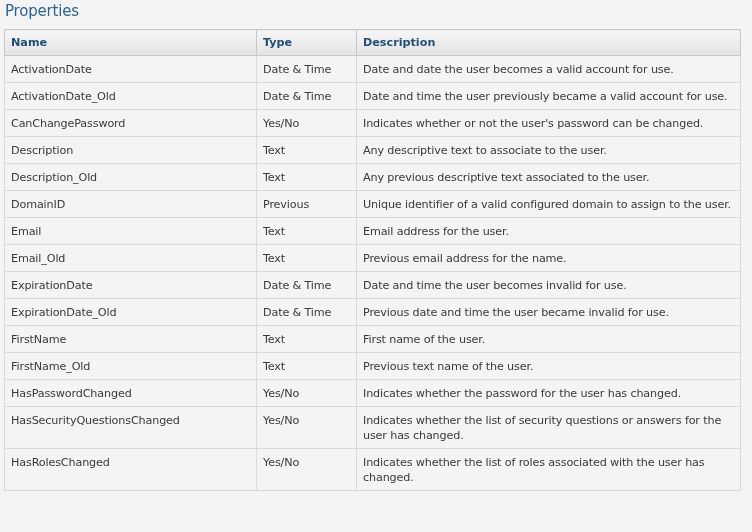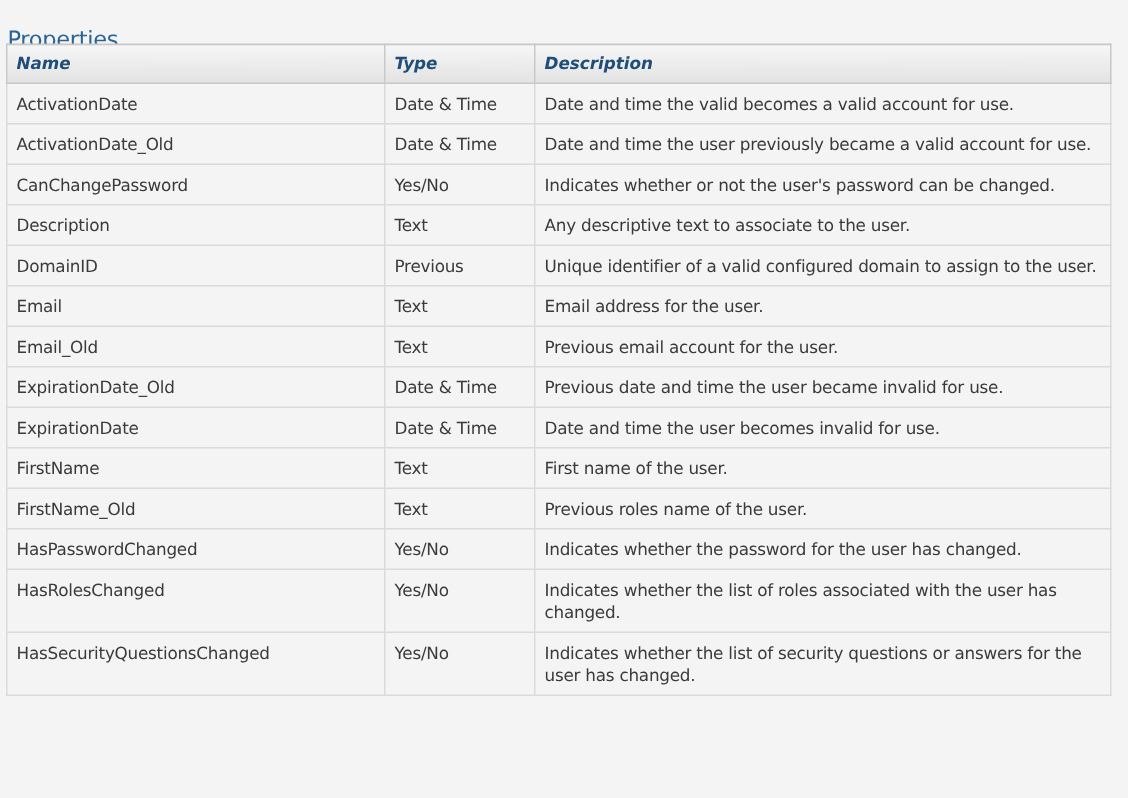--- a/index.html
+++ b/index.html
@@ -11,21 +11,21 @@
     width: 752px;
     height: 532px;
     overflow: hidden;
     font-family: "DejaVu Sans", "Liberation Sans", sans-serif;
     color: #333;
     position: relative;
   }
   .section-title {
     position: absolute;
     left: 5px;
-    top: 17px;
+    top: 2px;
     font-size: 15px;
     color: #2a6496;
     font-family: "DejaVu Sans", sans-serif;
     letter-spacing: -0.2px;
   }
   table.props {
     position: absolute;
     left: 4px;
     top: 29px;
     width: 736px;
@@ -38,21 +38,20 @@
   table.props col.c-desc { width: 384px; }
   table.props th {
     height: 25px;
     padding: 0 6px;
     text-align: left;
     font-weight: bold;
     color: #1f4e79;
     background: linear-gradient(#f6f6f6, #e3e3e3);
     border: 1px solid #c8c8c8;
     font-size: 11.2px;
-    font-style: italic;
   }
   table.props td {
     vertical-align: top;
     padding: 6px 6px 5px 6px;
     border: 1px solid #dadada;
     line-height: 15px;
     background: #f4f4f4;
     color: #3a3a3a;
     letter-spacing: -0.15px;
   }
@@ -73,82 +72,87 @@
     <tr>
       <th>Name</th>
       <th>Type</th>
       <th>Description</th>
     </tr>
   </thead>
   <tbody>
     <tr class="row">
       <td>ActivationDate</td>
       <td>Date &amp; Time</td>
-      <td>Date and time the valid becomes a valid account for use.</td>
+      <td>Date and date the user becomes a valid account for use.</td>
     </tr>
     <tr class="row">
       <td>ActivationDate_Old</td>
       <td>Date &amp; Time</td>
       <td>Date and time the user previously became a valid account for use.</td>
     </tr>
     <tr class="row">
       <td>CanChangePassword</td>
       <td>Yes/No</td>
       <td>Indicates whether or not the user's password can be changed.</td>
     </tr>
     <tr class="row">
       <td>Description</td>
       <td>Text</td>
       <td>Any descriptive text to associate to the user.</td>
     </tr>
     <tr class="row">
+      <td>Description_Old</td>
+      <td>Text</td>
+      <td>Any previous descriptive text associated to the user.</td>
+    </tr>
+    <tr class="row">
       <td>DomainID</td>
       <td>Previous</td>
       <td>Unique identifier of a valid configured domain to assign to the user.</td>
     </tr>
     <tr class="row">
       <td>Email</td>
       <td>Text</td>
       <td>Email address for the user.</td>
     </tr>
     <tr class="row">
       <td>Email_Old</td>
       <td>Text</td>
-      <td>Previous email account for the user.</td>
+      <td>Previous email address for the name.</td>
+    </tr>
+    <tr class="row">
+      <td>ExpirationDate</td>
+      <td>Date &amp; Time</td>
+      <td>Date and time the user becomes invalid for use.</td>
     </tr>
     <tr class="row">
       <td>ExpirationDate_Old</td>
       <td>Date &amp; Time</td>
       <td>Previous date and time the user became invalid for use.</td>
-    </tr>
-    <tr class="row">
-      <td>ExpirationDate</td>
-      <td>Date &amp; Time</td>
-      <td>Date and time the user becomes invalid for use.</td>
     </tr>
     <tr class="row">
       <td>FirstName</td>
       <td>Text</td>
       <td>First name of the user.</td>
     </tr>
     <tr class="row">
       <td>FirstName_Old</td>
       <td>Text</td>
-      <td>Previous roles name of the user.</td>
+      <td>Previous text name of the user.</td>
     </tr>
     <tr class="row">
       <td>HasPasswordChanged</td>
       <td>Yes/No</td>
       <td>Indicates whether the password for the user has changed.</td>
     </tr>
     <tr class="row">
+      <td>HasSecurityQuestionsChanged</td>
+      <td>Yes/No</td>
+      <td>Indicates whether the list of security questions or answers for the user has changed.</td>
+    </tr>
+    <tr class="row">
       <td>HasRolesChanged</td>
       <td>Yes/No</td>
       <td>Indicates whether the list of roles associated with the user has changed.</td>
-    </tr>
-    <tr class="row">
-      <td>HasSecurityQuestionsChanged</td>
-      <td>Yes/No</td>
-      <td>Indicates whether the list of security questions or answers for the user has changed.</td>
     </tr>
 
   </tbody>
 </table>
 
 </body></html>

